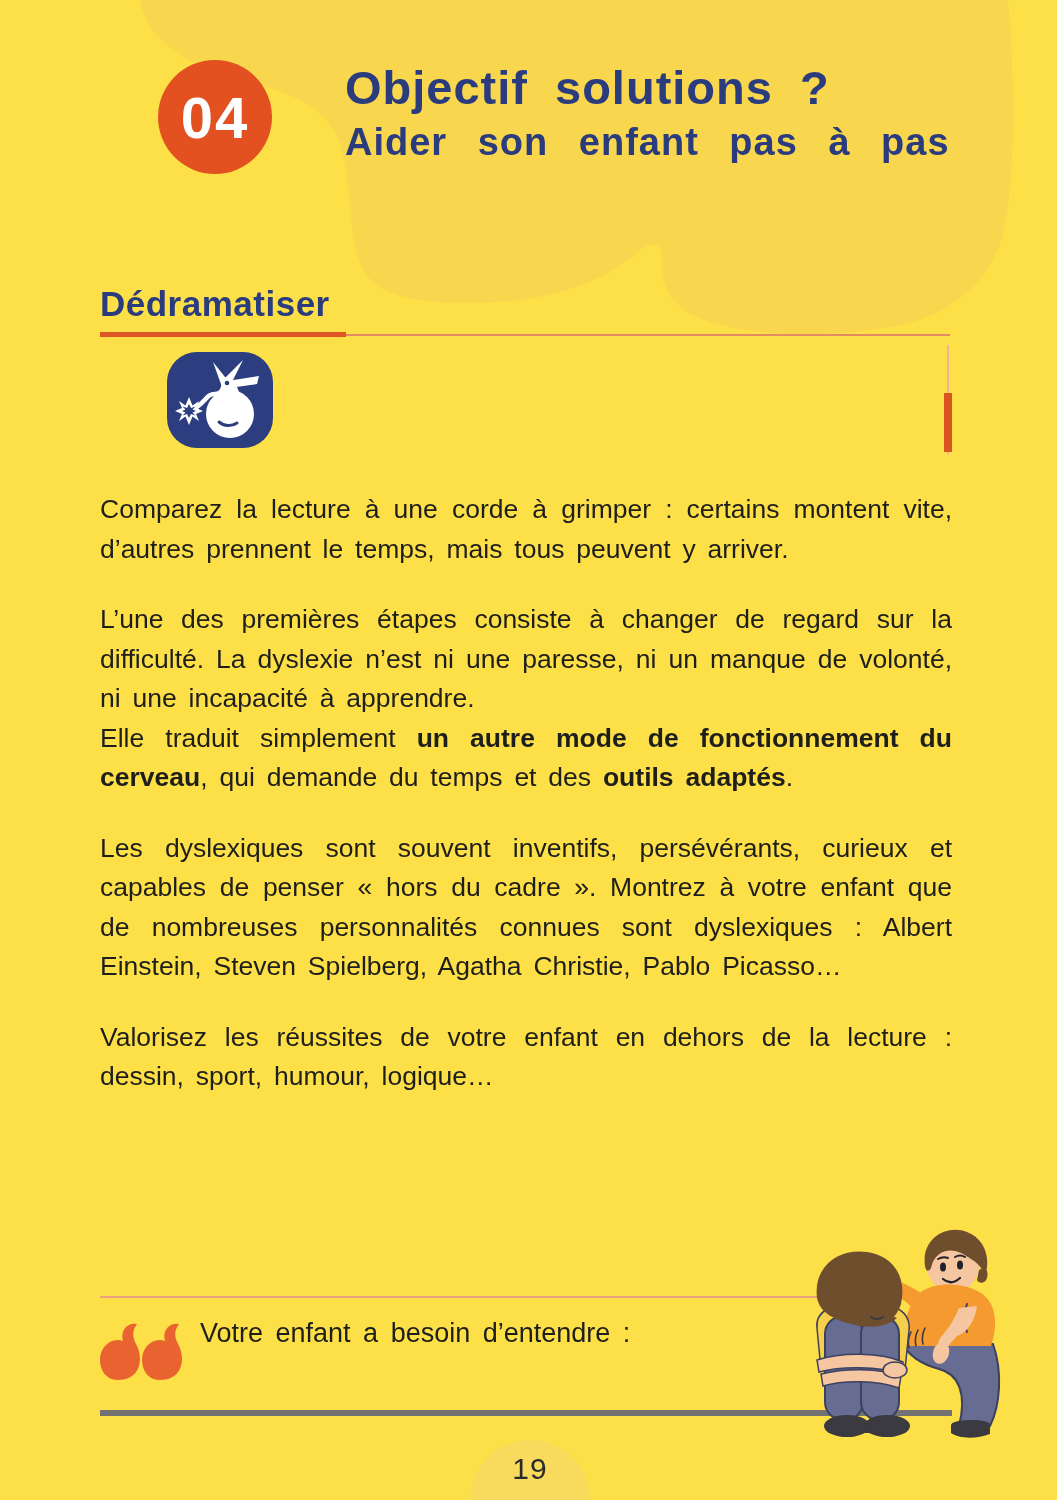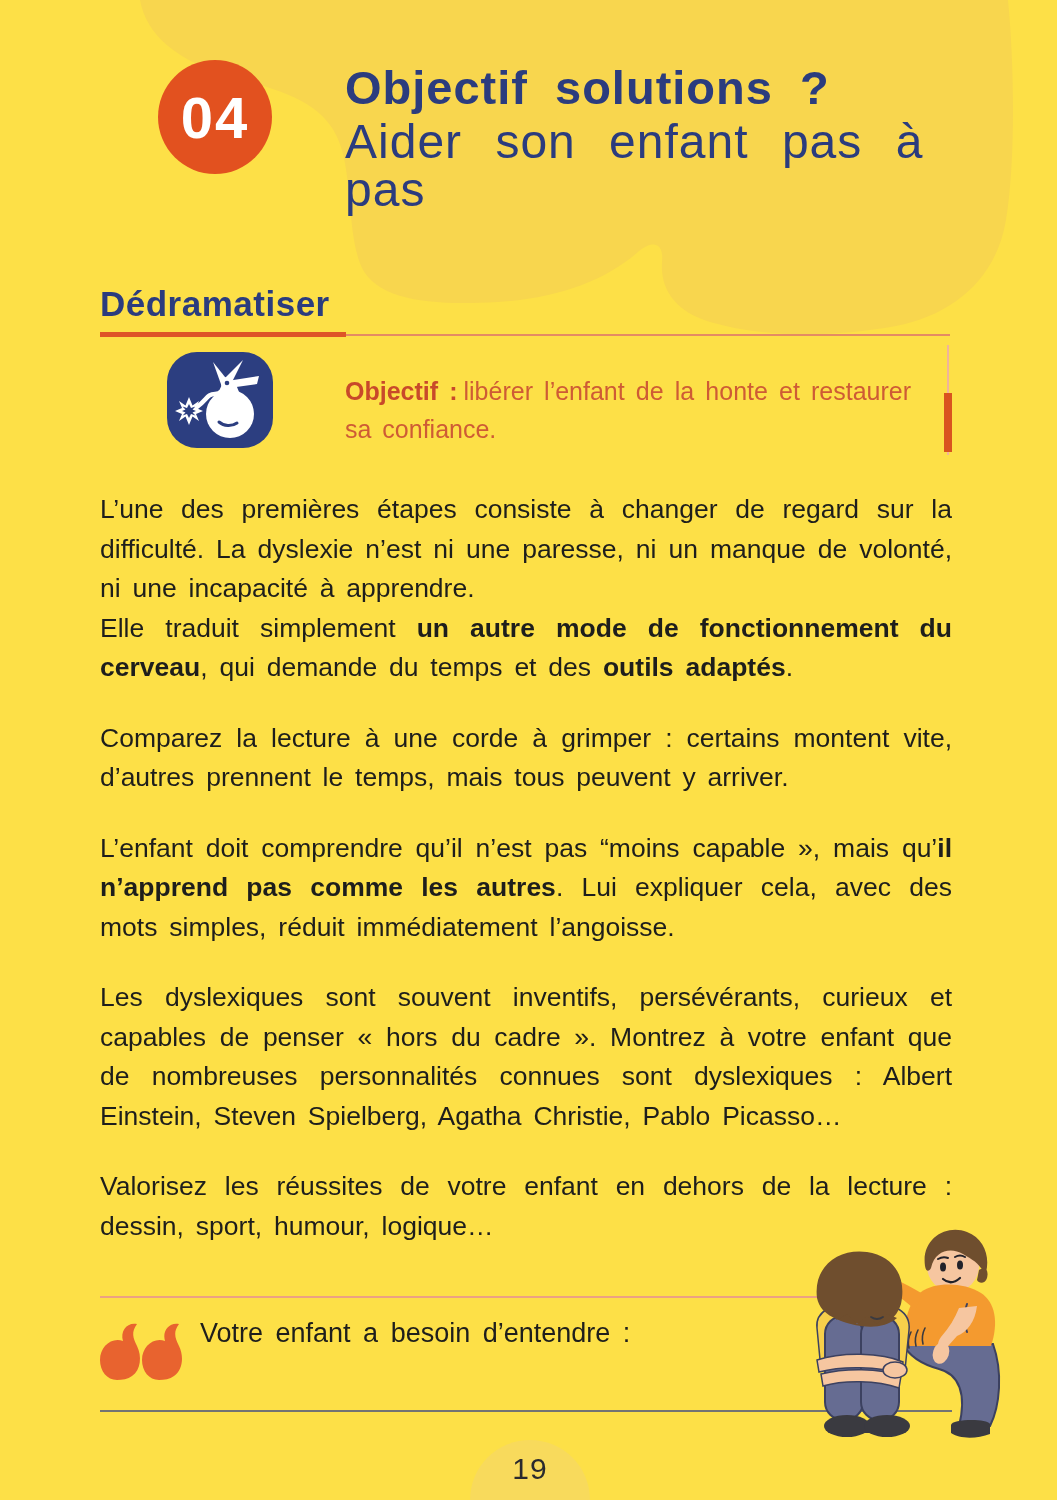--- a/index.html
+++ b/index.html
@@ -14,21 +14,21 @@
     position:absolute;left:158px;top:60px;width:114px;height:114px;
     border-radius:50%;display:flex;align-items:center;justify-content:center;
     color:#ffffff;font-size:58px;font-weight:700;letter-spacing:2px;
   }
   .header-titles{position:absolute;left:345px;top:60px;width:640px;}
   .header-title{
     font-size:47px;font-weight:700;color:#2B3C7E;letter-spacing:1px;word-spacing:13px;
     line-height:56px;
   }
   .header-subtitle{
-    font-size:48px;font-weight:400;color:#2B3C7E;letter-spacing:1px;word-spacing:19px;
+    font-size:38px;font-weight:700;color:#2B3C7E;letter-spacing:1px;word-spacing:19px;
     line-height:48px;margin-top:2px;
   }
   
   .section-title{
     position:absolute;left:100px;top:284px;
     font-size:35px;font-weight:700;color:#2B3C7E;letter-spacing:.5px;
   }
   .divider-thick{position:absolute;left:100px;top:332px;width:246px;height:5px;background:#DE5527;}
   .divider-thin{position:absolute;left:346px;top:334px;width:604px;height:2px;background:#E48B63;}
   
@@ -44,21 +44,21 @@
   .body-text{
     position:absolute;left:100px;top:490px;width:852px;
     font-size:26.5px;line-height:39.5px;color:#1E1E1C;text-align:justify;word-spacing:4.5px;
   }
   .body-text p{margin:0 0 31px 0;}
   .body-text p:last-child{margin-bottom:0;}
   .b{font-weight:700;}
   
   .quote-block{
     position:absolute;left:100px;top:1296px;width:852px;height:112px;
-    border-top:2px solid #ECA183;border-bottom:2px solid #737373;z-index:1;
+    border-top:2px solid #ECA183;border-bottom:6px solid #737373;z-index:1;
   }
   .quote-icon{position:absolute;left:0px;top:24px;width:82px;height:60px;}
   .quote-lines{
     position:absolute;left:100px;top:14px;width:740px;
     font-size:27px;line-height:42px;color:#1E1E1C;word-spacing:5px;
   }
   
   .illu{position:absolute;left:791px;top:1220px;width:226px;height:228px;z-index:3;}
   
   .page-circle{
@@ -112,30 +112,26 @@
     <circle cx="63" cy="62" r="24" fill="#ffffff"></circle>
     <path d="M52,70 A14 13 0 0 0 70,71" stroke="#2C3E80" stroke-width="3" fill="none" stroke-linecap="round"></path>
     <path d="M54,40 L72,40 L68,30 L58,30 Z" fill="#ffffff"></path>
 
     <path d="M46,10 L62,30 L55,35 Z" fill="#ffffff"></path>
     <path d="M76,8 L56,28 L63,34 Z" fill="#ffffff"></path>
     <path d="M60,29 L92,24 L90,32 L62,36 Z" fill="#ffffff"></path>
     <circle cx="60" cy="31" r="6" fill="#ffffff"></circle>
     <circle cx="60" cy="31" r="2.3" fill="#2C3E80"></circle>
   </svg>
-  <div class="obj-text">
-    <span class="obj-label">Objectif :</span><span>libérer l’enfant de la honte et restaurer sa confiance.</span>
-  </div>
   <div class="obj-track"></div>
   <div class="obj-thumb"></div>
 
   <div class="body-text">
+      <p><span>Comparez la lecture à une corde à grimper : certains montent vite, d’autres prennent le temps, mais tous peuvent y arriver.</span></p>
       <p><span>L’une des premières étapes consiste à changer de regard sur la difficulté. La dyslexie n’est ni une paresse, ni un manque de volonté, ni une incapacité à apprendre.</span><br><span>Elle traduit simplement </span><span class="b">un autre mode de fonctionnement du cerveau</span><span>, qui demande du temps et des </span><span class="b">outils adaptés</span><span>.</span></p>
-      <p><span>Comparez la lecture à une corde à grimper : certains montent vite, d’autres prennent le temps, mais tous peuvent y arriver.</span></p>
-      <p><span>L’enfant doit comprendre qu’il n’est pas “moins capable », mais qu’</span><span class="b">il n’apprend pas comme les autres</span><span>. Lui expliquer cela, avec des mots simples, réduit immédiatement l’angoisse.</span></p>
       <p><span>Les dyslexiques sont souvent inventifs, persévérants, curieux et capables de penser « hors du cadre ». Montrez à votre enfant que de nombreuses personnalités connues sont dyslexiques : Albert Einstein, Steven Spielberg, Agatha Christie, Pablo Picasso…</span></p>
       <p><span>Valorisez les réussites de votre enfant en dehors de la lecture : dessin, sport, humour, logique…</span></p>
     </div>
 
   <div class="quote-block">
     <svg class="quote-icon" viewBox="0 0 82 60" aria-hidden="true">
       <g fill="#E8632F">
         <path d="M17,58 C7,58 0,49 0,38 C0,25 11,15 23,19 C20,9 27,0 37,2 C31,10 33,16 37,24 C42,34 41,48 32,54 C28,57 22,58 17,58 Z"></path>
         <path d="M59,58 C49,58 42,49 42,38 C42,25 53,15 65,19 C62,9 69,0 79,2 C73,10 75,16 79,24 C84,34 83,48 74,54 C70,57 64,58 59,58 Z"></path>
       </g>

